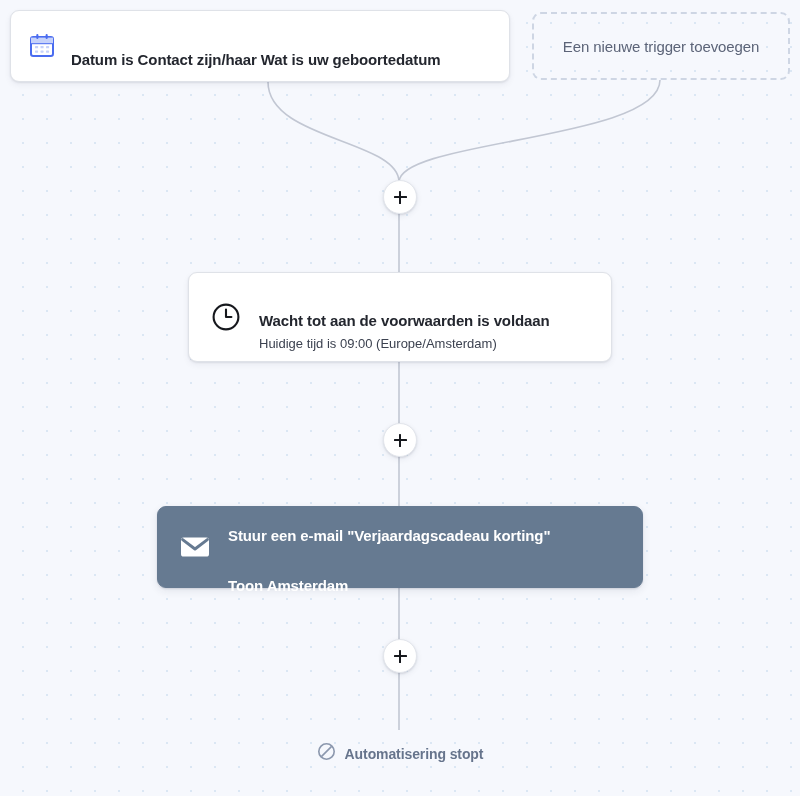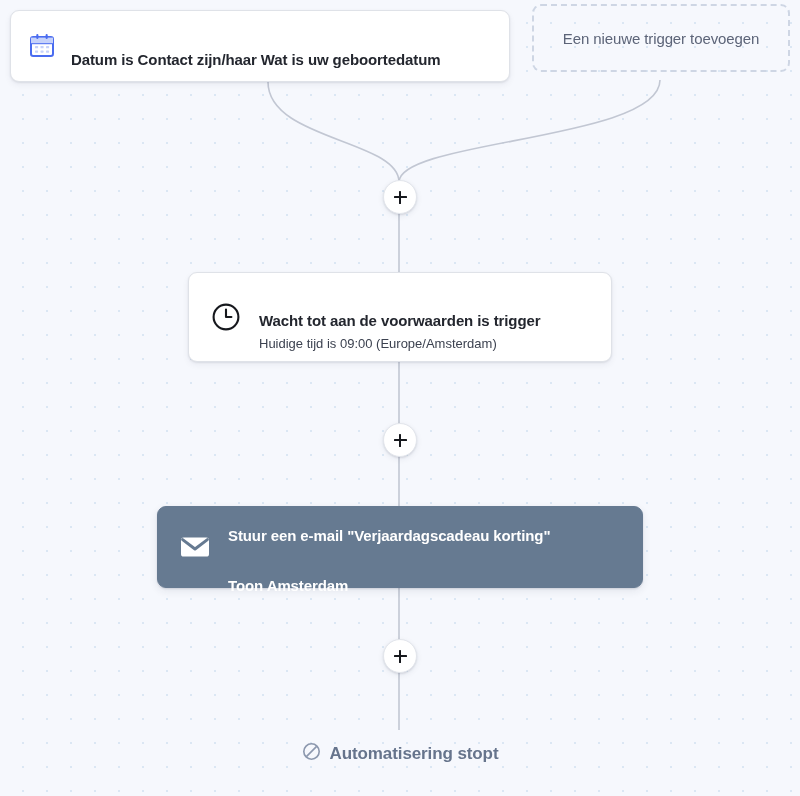--- a/index.html
+++ b/index.html
@@ -89,21 +89,21 @@
     width: 30px;
     height: 30px;
     margin-right: 14px;
   }
 
   
   #add-trigger {
     position: absolute;
     box-sizing: border-box;
     left: 532px;
-    top: 4px;
+    top: 12px;
     width: 258px;
     height: 68px;
     border: 2px dashed #ced6e4;
     border-radius: 9px;
     background: transparent;
     display: flex;
     align-items: center;
     justify-content: center;
   }
   #add-trigger .add-trigger-label {
@@ -185,21 +185,21 @@
     position: absolute;
     left: 0;
     top: 742px;
     width: 800px;
     display: flex;
     align-items: center;
     justify-content: center;
     gap: 9px;
   }
   #stop-row .stop-label {
-    font-size: 17px;
+    font-size: 14px;
     font-weight: bold;
     color: #66748c;
     letter-spacing: -0.1px;
   }
 </style>
 </head>
 <body>
 
 <div id="canvas">
 
@@ -250,21 +250,21 @@
   <div class="plus-btn" id="plus-1"></div>
 
   <div class="node" id="wait-node">
     <span class="node-icon">
       <svg width="32" height="32" viewBox="0 0 32 32" xmlns="http://www.w3.org/2000/svg">
         <circle cx="16" cy="16" r="12.4" fill="none" stroke="#16181d" stroke-width="2.1"></circle>
         <path d="M16 8.6 V16 H21.4" fill="none" stroke="#16181d" stroke-width="2.1" stroke-linecap="round" stroke-linejoin="round"></path>
       </svg>
     </span>
     <div class="node-text">
-      <span class="node-title">Wacht tot aan de voorwaarden is trigger</span>
+      <span class="node-title">Wacht tot aan de voorwaarden is voldaan</span>
       <span class="node-sub">Huidige tijd is 09:00 (Europe/Amsterdam)</span>
     </div>
   </div>
 
   <div class="plus-btn" id="plus-2"></div>
 
   <div class="node" id="email-node">
     <span class="node-icon">
       <svg width="32" height="26" viewBox="0 0 32 26" xmlns="http://www.w3.org/2000/svg">
         <rect x="2" y="3.5" width="28" height="19" rx="2.6" fill="#ffffff"></rect>

